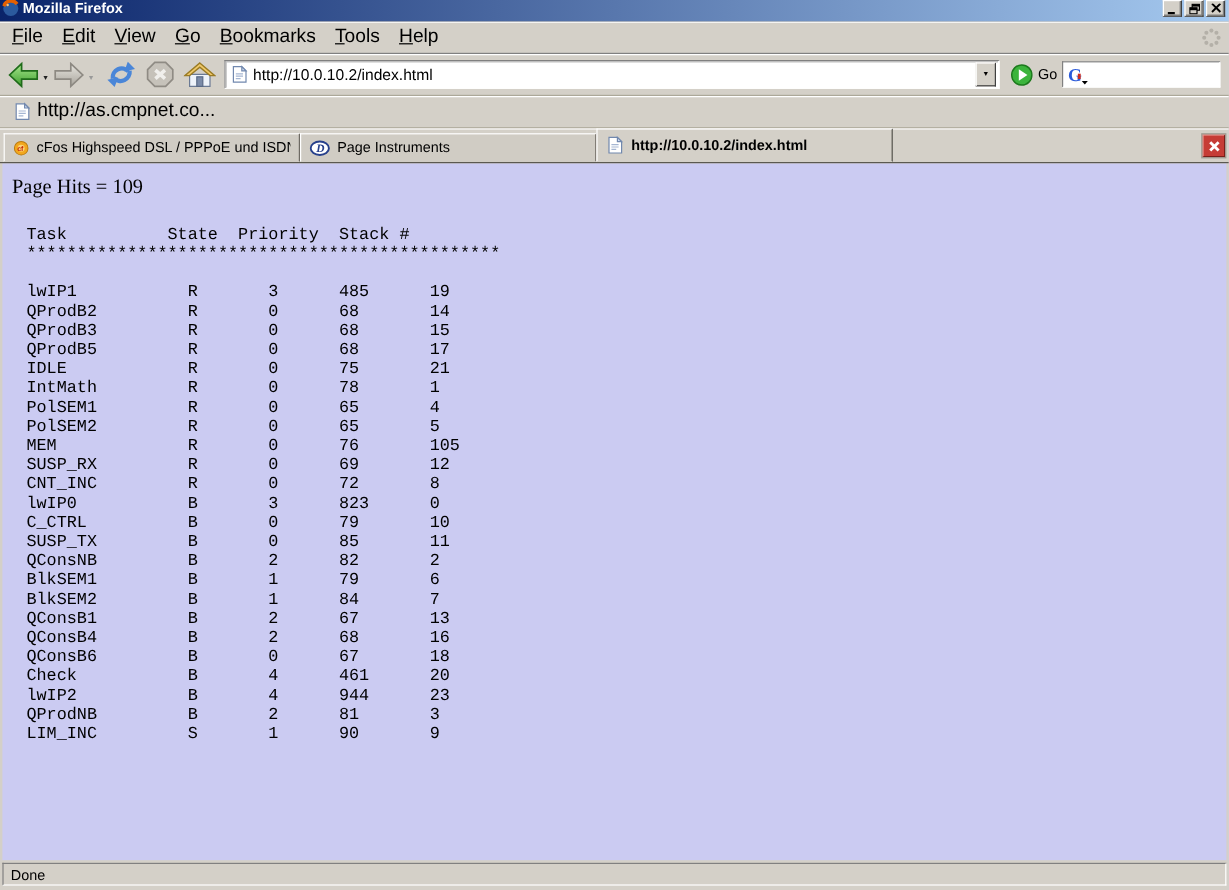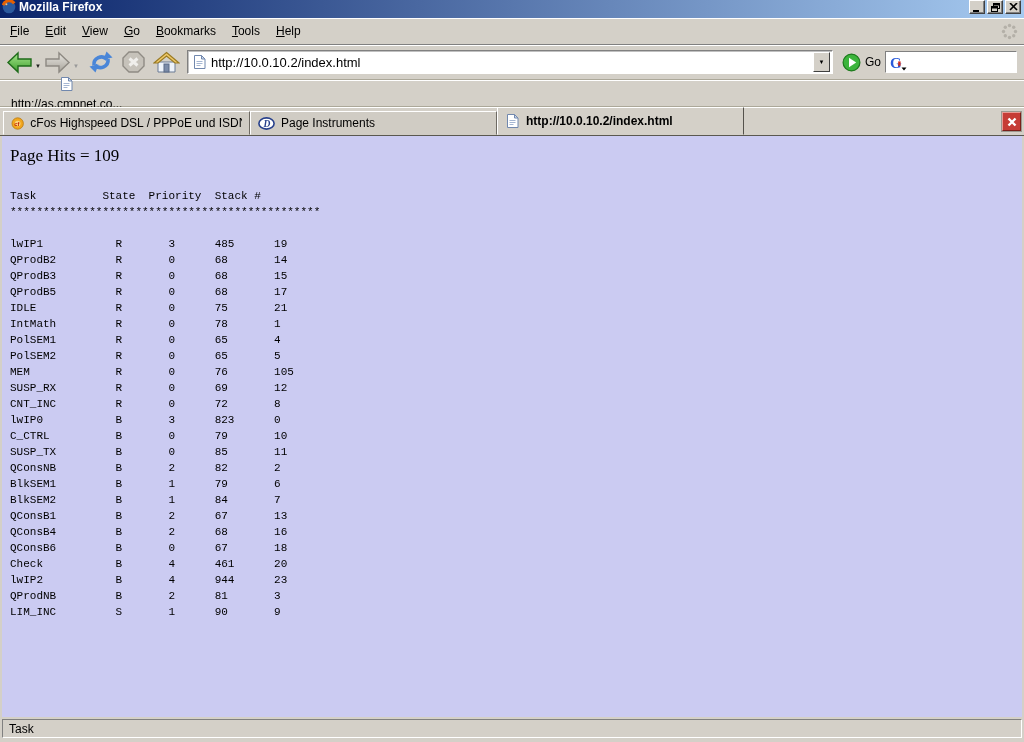--- a/index.html
+++ b/index.html
@@ -36,21 +36,21 @@
     display:flex;align-items:center;justify-content:center;padding:0;cursor:default;
   }
 
   
   .menubar{
     height:27px;flex:0 0 27px;background:var(--chrome-gray);
     border-bottom:1px solid var(--chrome-dark);
     box-shadow:inset 0 1px 0 #fff;
     display:flex;align-items:center;padding:0 2px;position:relative;
   }
-  .menu-item{font-size:12px;padding:4px 8px;color:#000;cursor:default;}
+  .menu-item{font-size:16px;padding:4px 8px;color:#000;cursor:default;}
   .throbber{position:absolute;right:6px;top:5px;}
 
   
   .navbar{
     height:35px;flex:0 0 35px;background:var(--chrome-gray);
     border-bottom:1px solid #aca899;box-shadow:inset 0 1px 0 #fff;
     display:flex;align-items:center;padding:0 5px;
   }
   .nav-btn{background:transparent;border:none;padding:1px;display:flex;align-items:center;cursor:default;}
   .dd-arrow{font-size:6px;color:#222;margin:8px 2px 0 1px;}
@@ -77,21 +77,21 @@
     display:flex;align-items:center;padding:1px 3px;gap:1px;margin-right:2px;
   }
   .searchbox input{flex:1;border:none;outline:none;font-size:12px;background:transparent;min-width:0;}
 
   
   .bookmarksbar{
     height:27px;flex:0 0 27px;background:var(--chrome-gray);
     border-bottom:1px solid #aca899;box-shadow:inset 0 1px 0 #fff;
     display:flex;align-items:center;padding:0 6px;
   }
-  .bookmark-item{display:flex;align-items:center;gap:5px;font-size:12px;padding:2px 5px;cursor:default;flex-direction:column;}
+  .bookmark-item{display:flex;align-items:center;gap:5px;font-size:16px;padding:2px 5px;cursor:default;}
 
   
   .tabbar{
     height:29px;flex:0 0 29px;background:var(--chrome-gray);
     border-bottom:1px solid #5a5850;box-shadow:inset 0 1px 0 #fff;
     display:flex;align-items:flex-end;padding:0 3px;position:relative;
   }
   .tab{
     width:247px;height:24px;display:flex;align-items:center;gap:6px;
     padding:0 7px;font-size:12px;background:#d0ccc4;overflow:hidden;white-space:nowrap;
@@ -112,21 +112,21 @@
 
   
   .content{
     flex:1 1 auto;background:var(--page-background);
     border-left:2px solid var(--chrome-gray);border-right:2px solid var(--chrome-gray);
     padding:6px 8px;overflow:hidden;color:#000;
   }
   .page-hits{font-family:"Liberation Serif",serif;font-size:17px;margin:4px 0 0 0;}
   .tasklist{
     font-family:"Liberation Mono","DejaVu Sans Mono",monospace;
-    font-size:11px;line-height:16px;margin:22px 0 0 0;
+    font-size:14px;line-height:16px;margin:22px 0 0 12px;
   }
 
   
   .statusbar{
     height:25px;flex:0 0 25px;background:var(--chrome-gray);
     padding:2px 2px 4px 2px;
   }
   .status-panel{
     height:100%;border:1px solid;
     border-color:var(--chrome-dark) #fff #fff var(--chrome-dark);
@@ -349,17 +349,17 @@
 QConsB4         B       2      68       16
 QConsB6         B       0      67       18
 Check           B       4      461      20
 lwIP2           B       4      944      23
 QProdNB         B       2      81       3
 LIM_INC         S       1      90       9</pre>
   </div>
 
   <div class="statusbar">
     <div class="status-panel">
-      <span>Task</span>
+      <span>Done</span>
     </div>
   </div>
 
 </div>
 
 </body></html>

